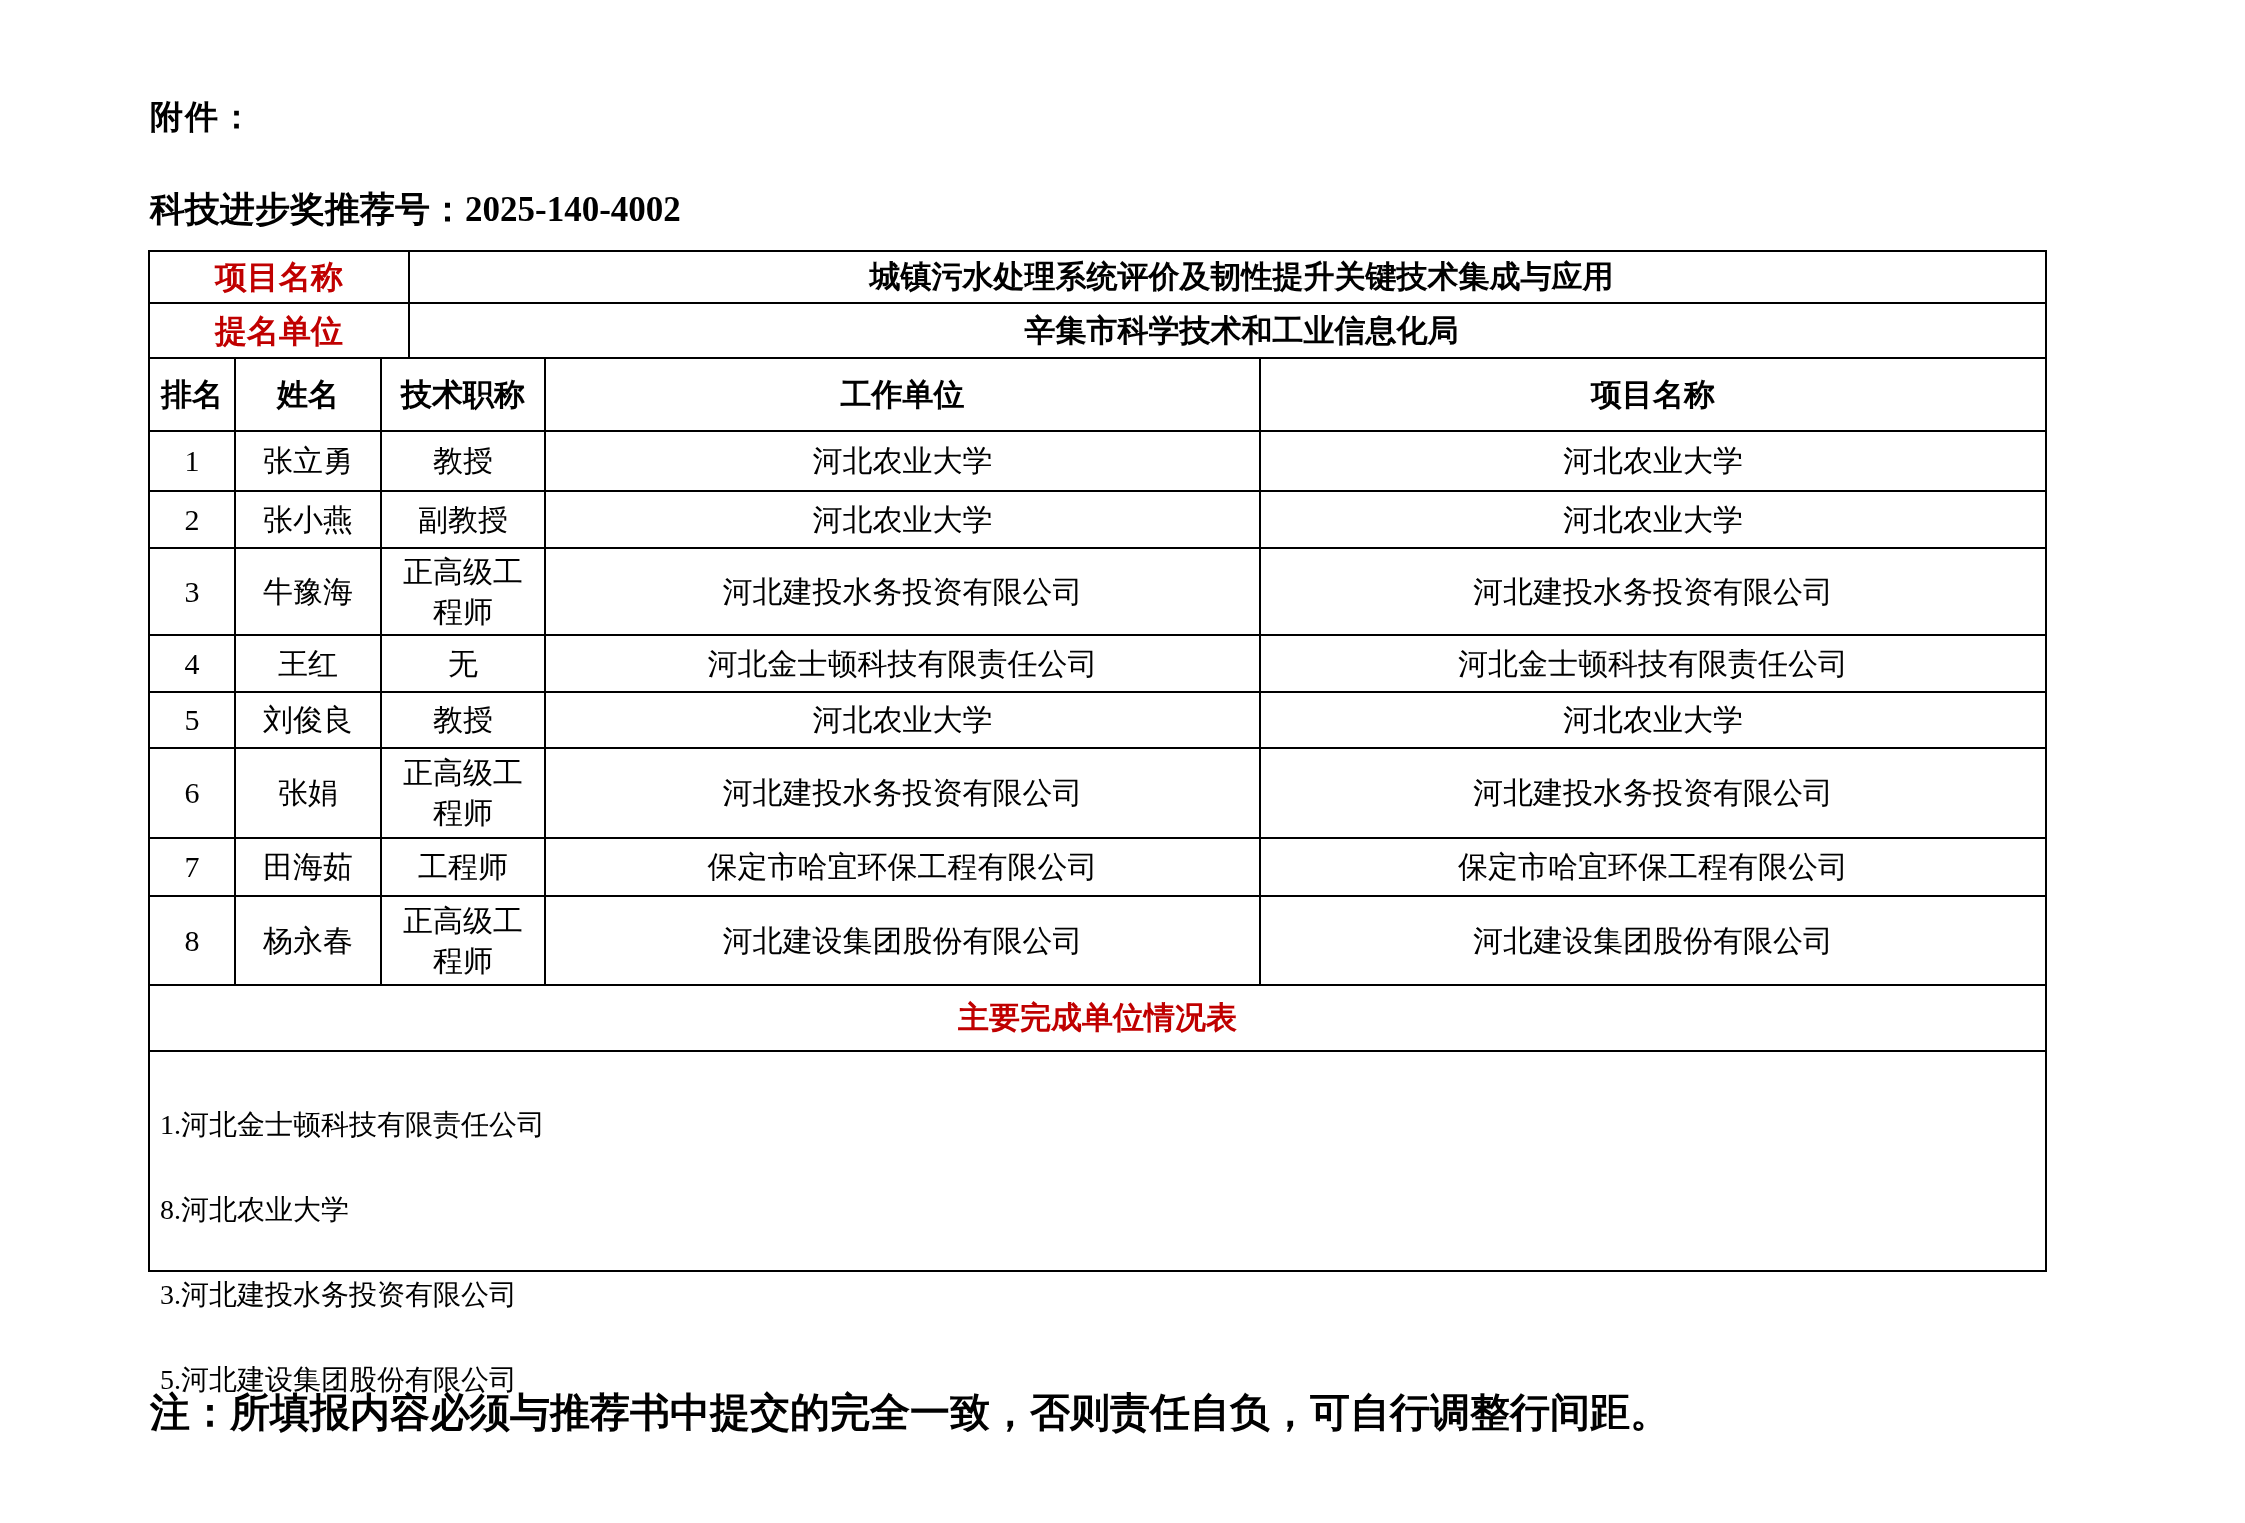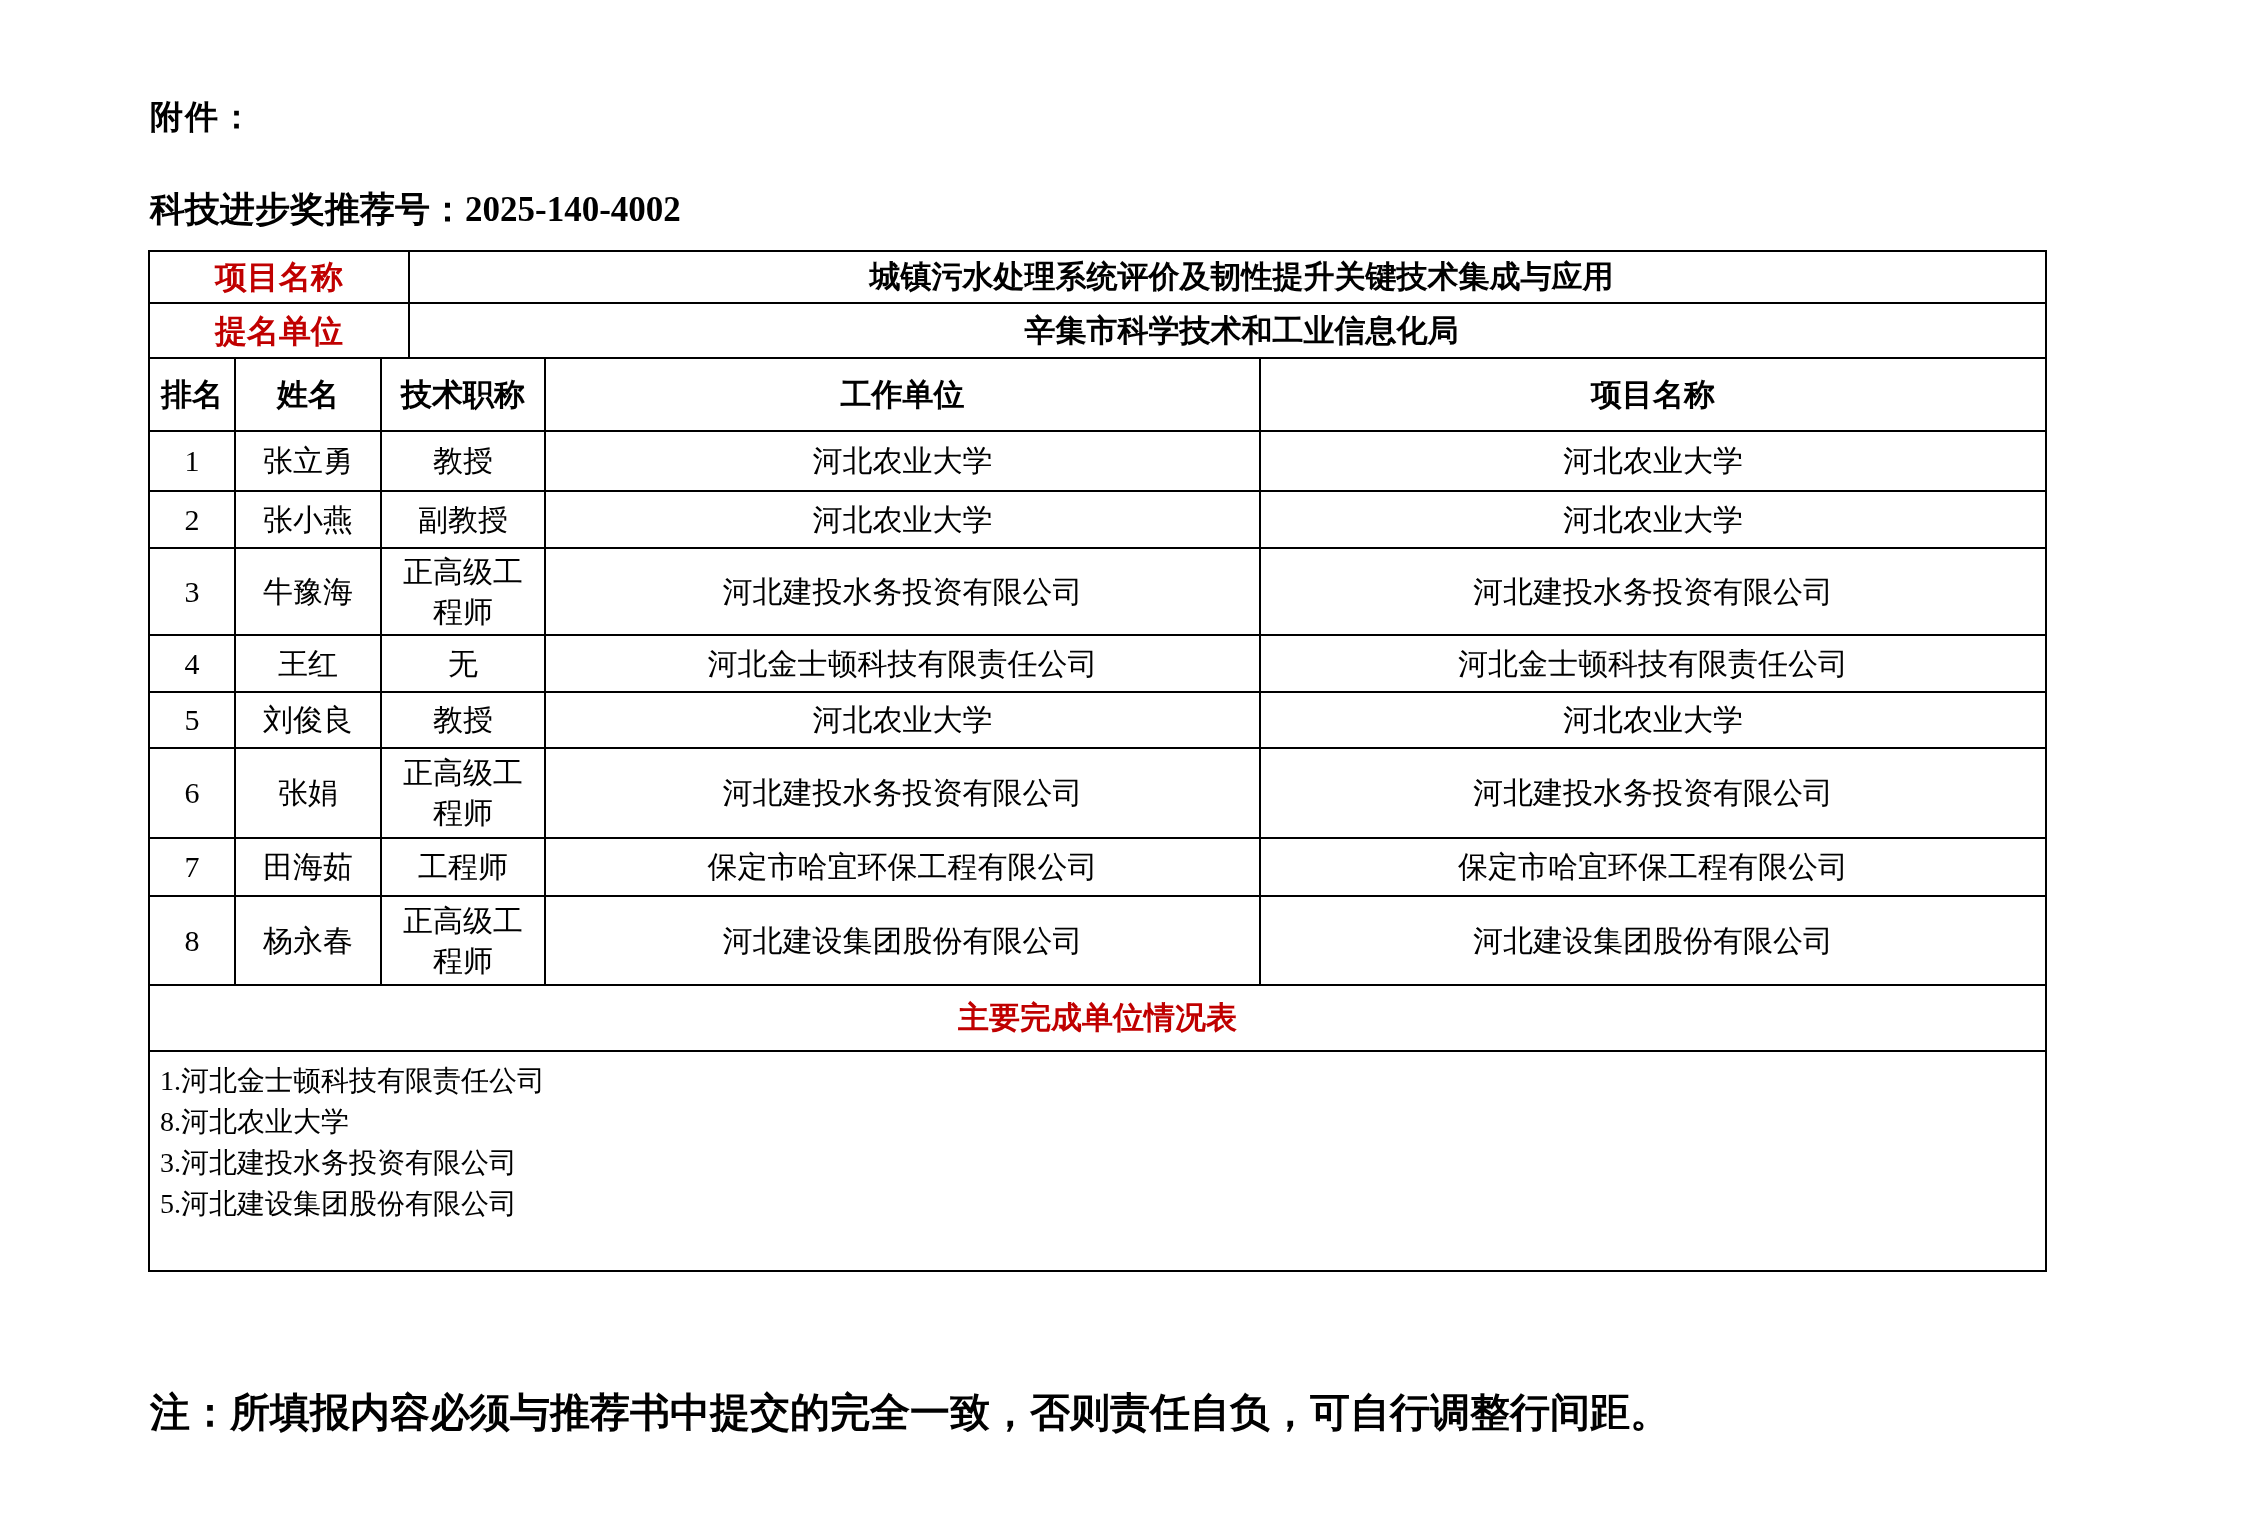--- a/index.html
+++ b/index.html
@@ -90,21 +90,21 @@
 
   .units-cell {
     flex: 1;
     border-right: none;
     display: block;
     text-align: left;
     padding: 8px 10px 0 10px;
     font-size: 28px;
     line-height: 41px;
   }
-  .units-cell .unit-line { display: block; }
+  .units-cell .unit-line { display: block; margin-top: 44px; }
 
   .note-line {
     position: absolute;
     left: 150px;
     top: 1385px;
     font-size: 40px;
     font-weight: bold;
   }
 </style>
 </head>

